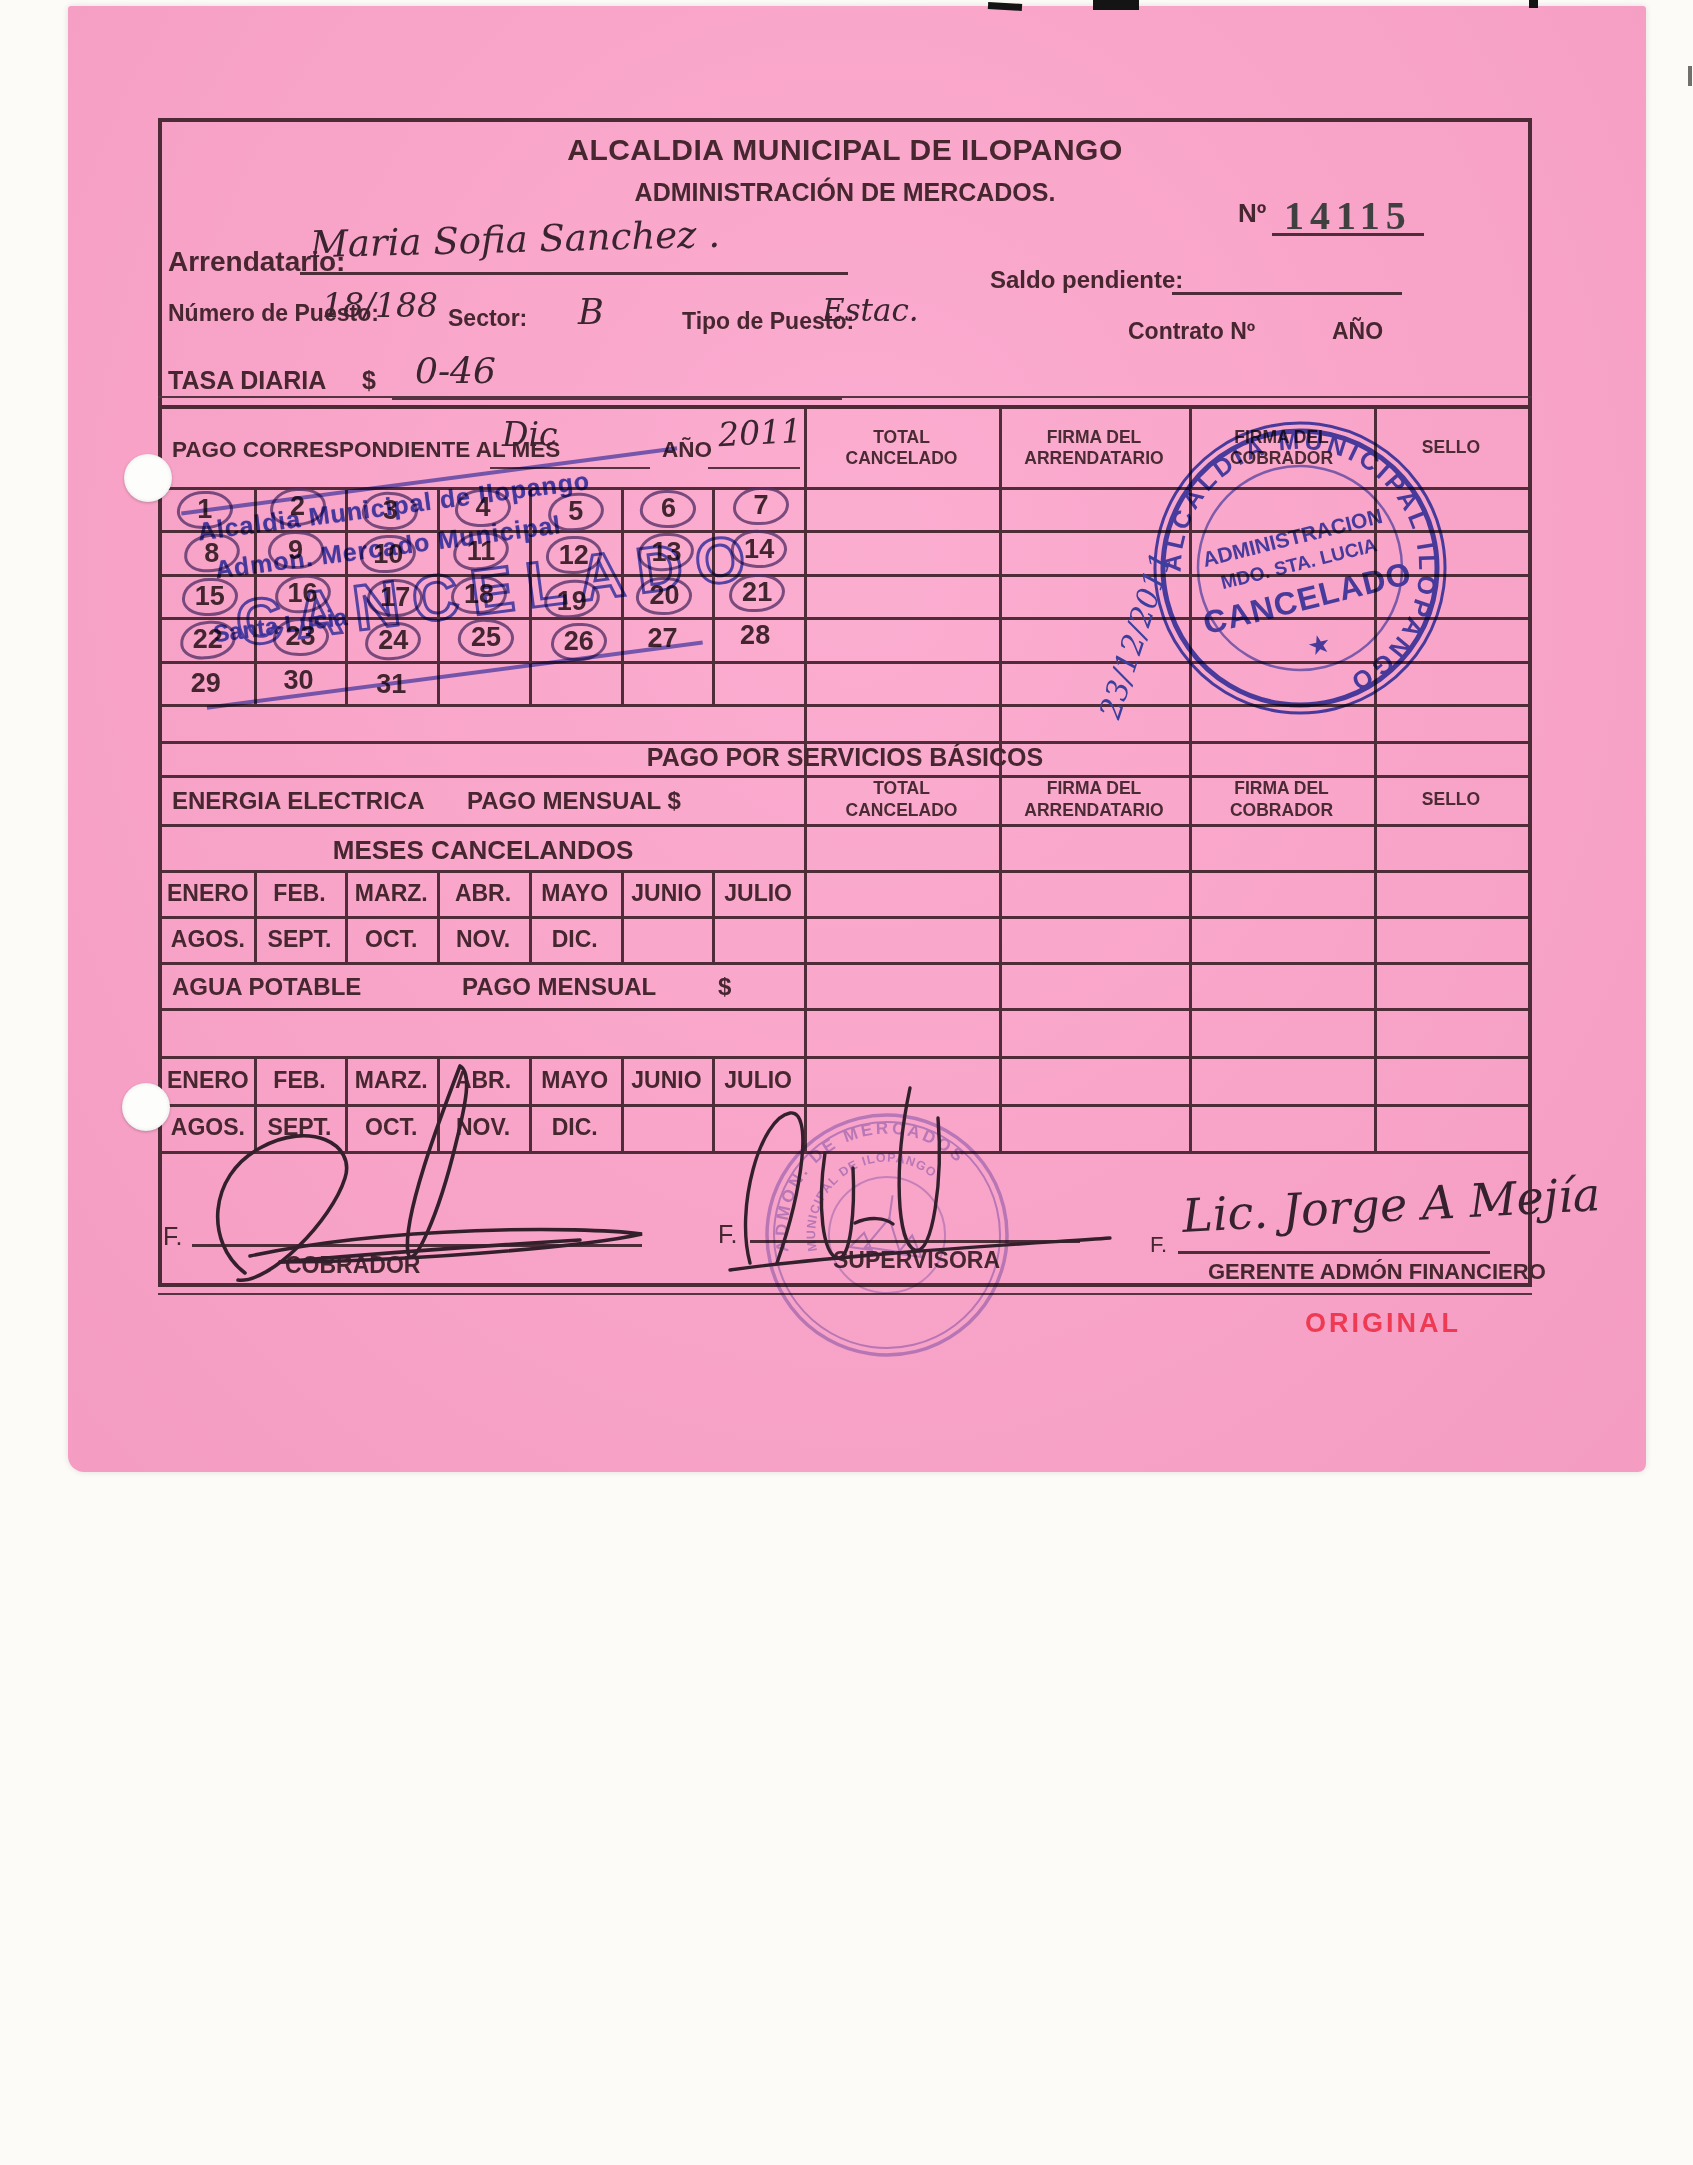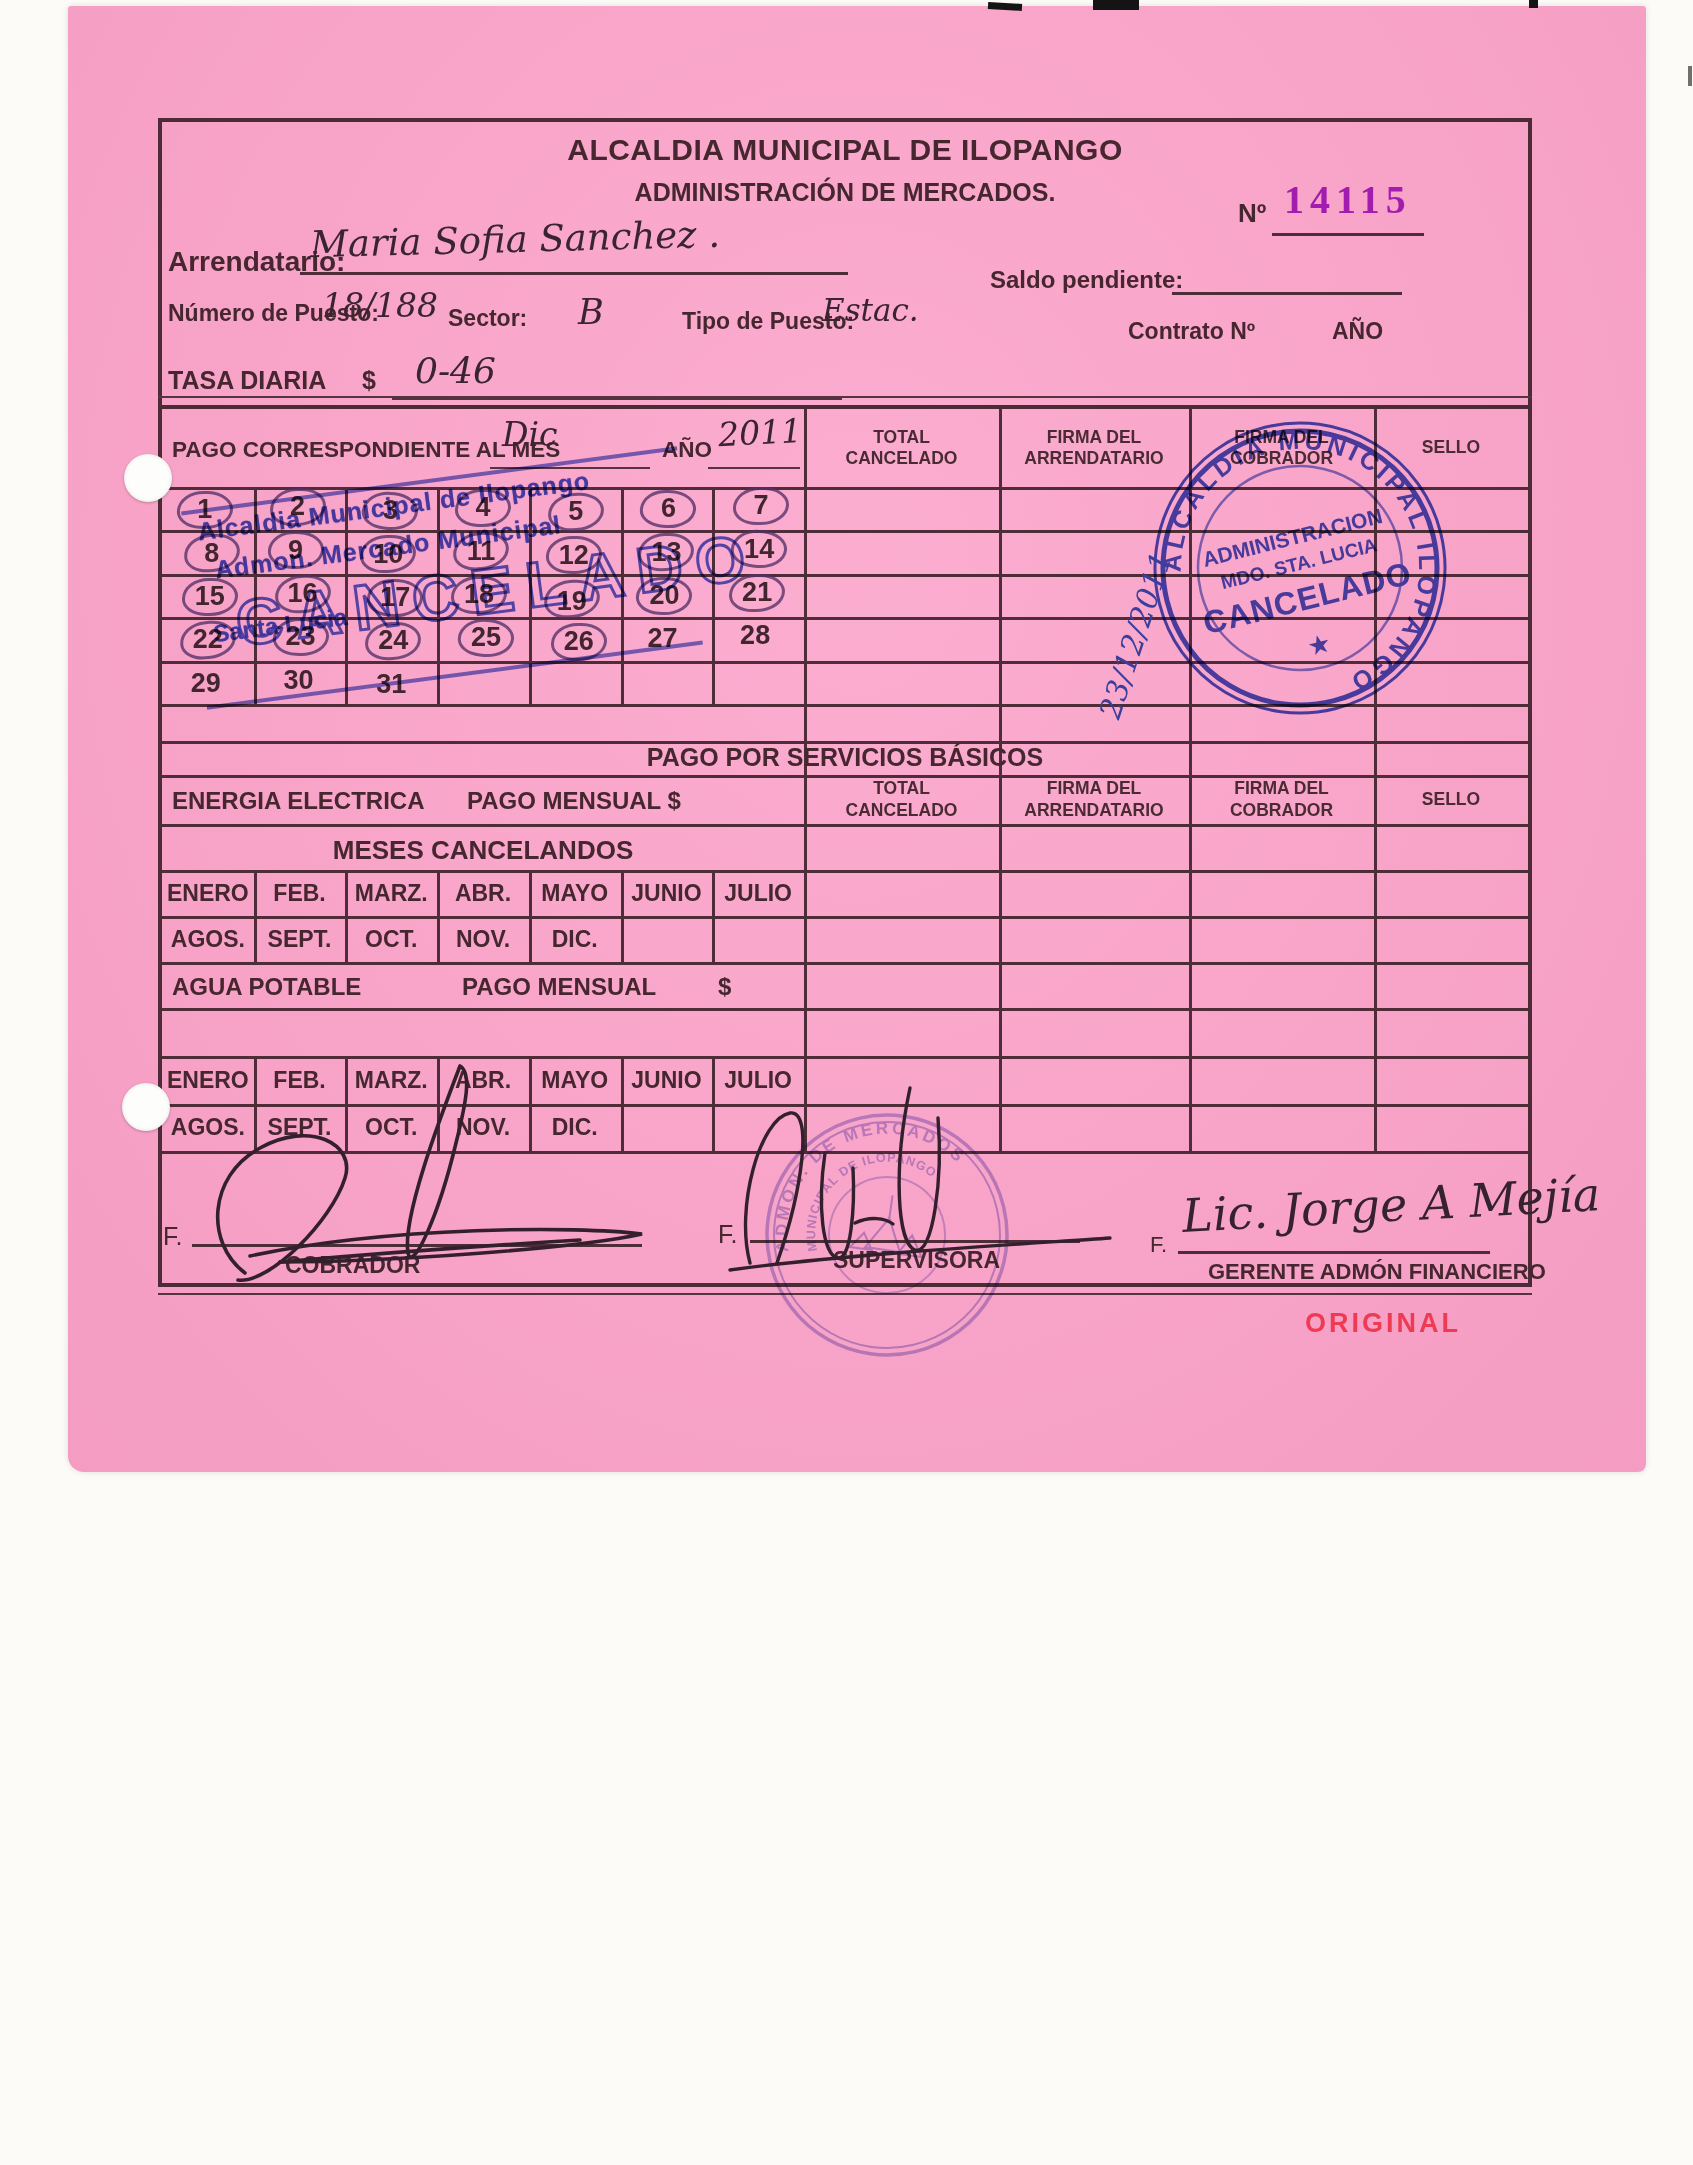--- a/index.html
+++ b/index.html
@@ -47,22 +47,22 @@
   <div class="speck" style="left:1093px;top:0;width:46px;height:10px;"></div>
   <div class="speck" style="left:1529px;top:0;width:9px;height:8px;"></div>
   <div class="speck" style="left:1688px;top:66px;width:4px;height:20px;opacity:.6;"></div>
 
   <div class="bbox"></div>
 
   <div class="lbl" style="left:158px;top:133px;width:1374px;text-align:center;font-size:30px;letter-spacing:.5px;">ALCALDIA MUNICIPAL DE ILOPANGO</div>
   <div class="lbl" style="left:158px;top:178px;width:1374px;text-align:center;font-size:25px;">ADMINISTRACIÓN DE MERCADOS.</div>
 
   <div class="lbl" style="left:1238px;top:198px;font-size:26px;">Nº</div>
-  <div style="position:absolute;left:1284px;top:176px;font-family:'Liberation Serif',serif;font-weight:bold;
-              font-size:40px;color:#a21caf;letter-spacing:6px;">14115</div>
+  <div style="position:absolute;left:1284px;top:192px;font-family:'Liberation Serif',serif;font-weight:bold;
+              font-size:40px;color:#404040;letter-spacing:6px;">14115</div>
   <div class="hline" style="left:1272px;top:233px;width:152px;"></div>
 
   <div class="lbl" style="left:168px;top:246px;font-size:28px;font-weight:600;">Arrendatario:</div>
   <div class="hw" style="left:310px;top:218px;font-size:37px;transform:rotate(-1.5deg);">Maria Sofia Sanchez .</div>
   <div class="hline" style="left:300px;top:272px;width:548px;"></div>
 
   <div class="lbl" style="left:990px;top:266px;font-size:24px;font-weight:600;">Saldo pendiente:</div>
   <div class="hline" style="left:1172px;top:292px;width:230px;height:2.5px;"></div>
 
   <div class="lbl" style="left:168px;top:300px;font-size:23px;font-weight:600;">Número de Puesto:</div>

